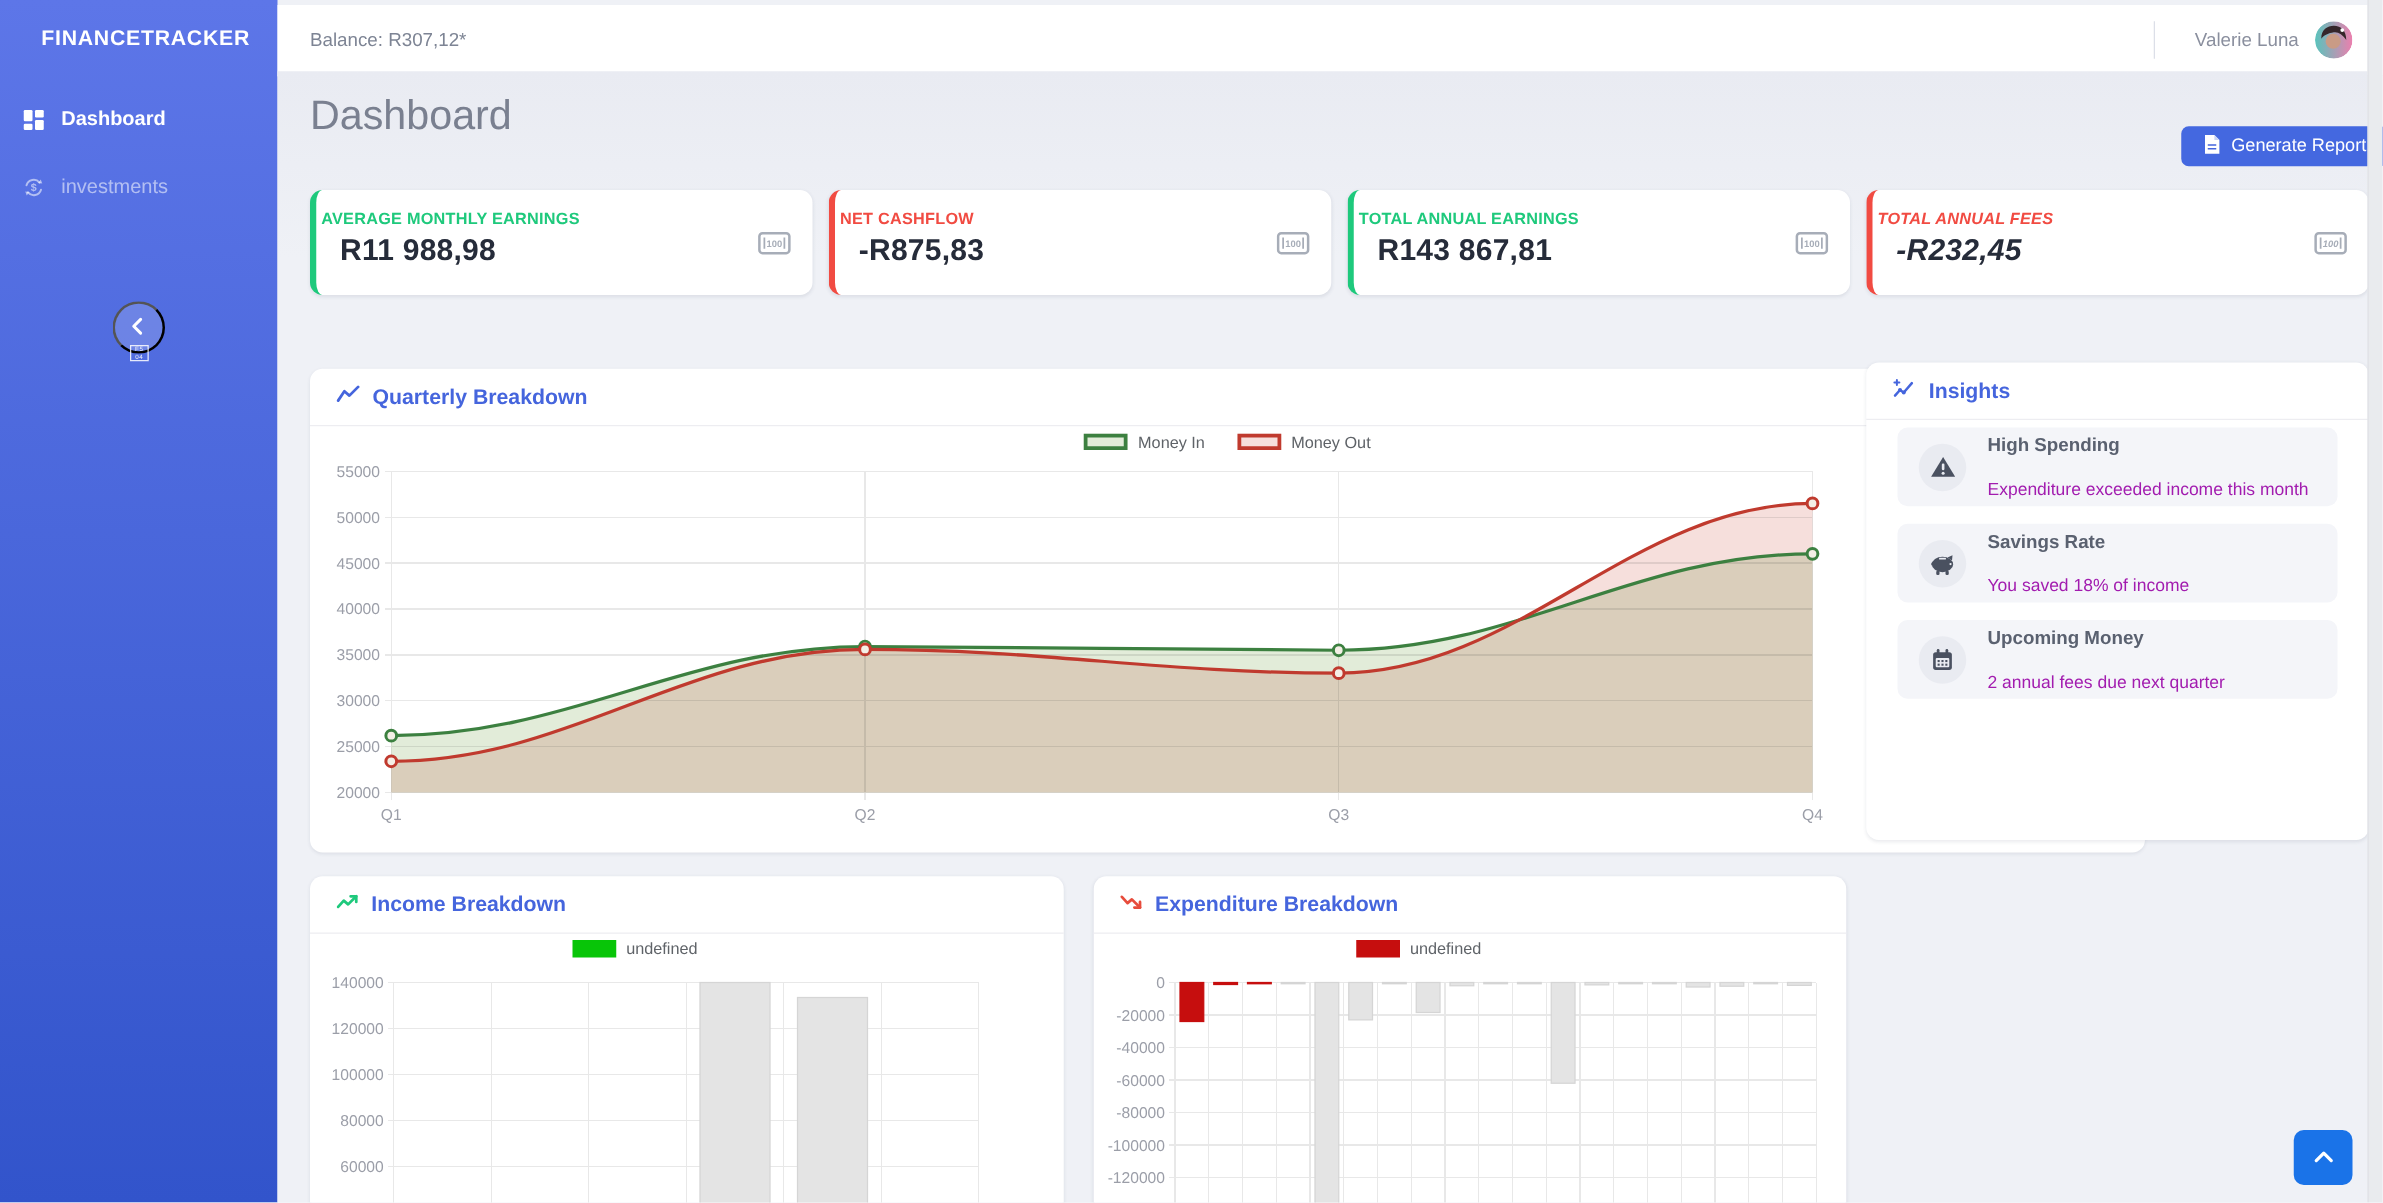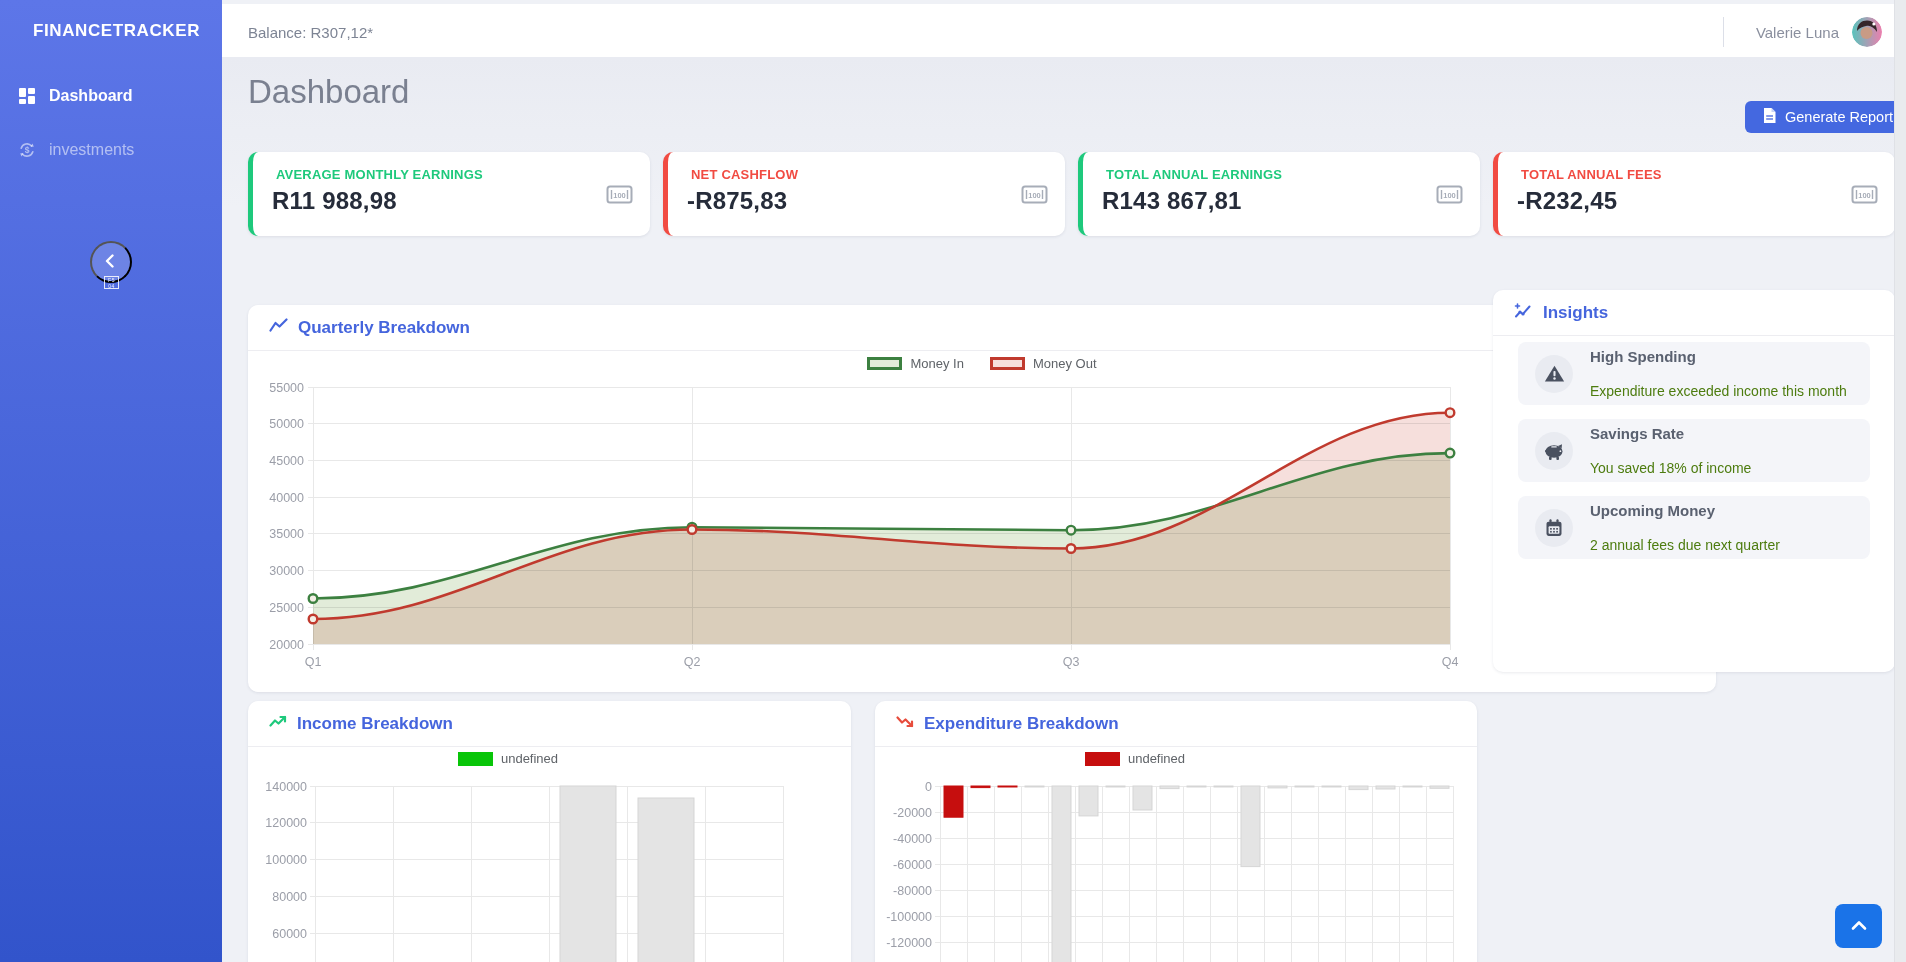--- a/index.html
+++ b/index.html
@@ -34,46 +34,46 @@
     background:linear-gradient(180deg,#e9ebf2 0%,#eff1f6 150px)}
   .page-title{position:absolute;left:26px;top:16px;font-size:33px;font-weight:400;color:#7a8090}
   .generate-btn{position:absolute;left:1523px;top:44px;width:165px;height:32px;background:#4468e0;border:none;
     border-radius:6px;color:#fff;font-size:14.5px;font-family:inherit;display:flex;align-items:center;
     justify-content:center;gap:8px;cursor:pointer}
 
   .card{position:absolute;background:#fff;border-radius:10px;box-shadow:0 1px 3px rgba(50,60,90,.10)}
 
   
   .stat-card{top:95px;width:402px;height:84px;border-left:5px solid #ccc}
-  .stat-label{padding:15px 0 0 23px;font-size:13px;font-weight:bold;letter-spacing:.2px}
+  .stat-label{padding:15px 0 0 4px;font-size:13px;font-weight:bold;letter-spacing:.2px}
   .stat-value{padding:5px 0 0 19px;font-size:24px;font-weight:bold;color:#262c3a;letter-spacing:.2px}
   .stat-icon{position:absolute;right:17px;top:33px}
 
   
   .card-header{height:46px;border-bottom:1px solid #ededf1;display:flex;align-items:center;
     padding-left:21px;gap:10px}
   .card-title{font-size:17px;font-weight:bold;color:#4565dd}
   .lg-item{display:flex;align-items:center;gap:8px;font-size:13px;color:#5f6368;cursor:pointer}
   .lg-box{width:35px;height:13px;display:inline-block}
   .lg-box.solid{height:14px;border:none}
   .legend-row{position:absolute;display:flex;justify-content:center;gap:26px}
   .chart-svg{position:absolute}
   .chart-svg text{font-size:12.5px;fill:#9b9ea8}
 
-  #quarterly-card{left:26px;top:248px;width:1468px;height:387px}
+  #quarterly-card{left:26px;top:238px;width:1468px;height:387px}
   #qlegend{left:0;top:51px;width:100%}
   #qsvg{left:0;top:46px}
 
   #insights-card{left:1271px;top:233px;width:402px;height:382px}
   .insight-item{position:absolute;left:25px;width:352px;height:63px;background:#f4f5f9;border-radius:8px;
     display:flex;align-items:center;padding-left:17px;gap:17px}
   .ins-circle{width:38px;height:38px;border-radius:50%;background:#e9ebf1;display:flex;
     align-items:center;justify-content:center;flex:0 0 38px}
   .ins-title{font-size:15px;font-weight:bold;color:#5a6170}
-  .ins-desc{font-size:14px;color:#4d7c0f;margin-top:18px}
+  .ins-desc{font-size:14px;color:#a21caf;margin-top:18px}
 
   #income-card{left:26px;top:644px;width:603px;height:330px}
   #expenditure-card{left:653px;top:644px;width:602px;height:330px}
   #ilegend,#elegend{left:0;top:50px;width:520px;gap:8px}
   #isvg,#esvg{left:0;top:74px}
 
   
   .scroll-top{position:absolute;left:1835px;top:904px;width:47px;height:44px;background:#1a73e8;
     border:none;border-radius:8px;display:flex;align-items:center;justify-content:center;cursor:pointer}
   .scrollbar{position:absolute;right:0;top:0;width:12px;height:962px;background:#e9ebee;
@@ -195,21 +195,21 @@
     <div class="stat-value">R143 867,81</div>
     <span class="stat-icon">
       <svg width="27" height="19" viewBox="0 0 27 19">
         <rect x="1.5" y="1.5" width="24" height="16" rx="2.5" fill="none" stroke="#a7adb8" stroke-width="2"></rect>
         <line x1="5.5" y1="5" x2="5.5" y2="14" stroke="#a7adb8" stroke-width="1.4"></line>
         <line x1="21.5" y1="5" x2="21.5" y2="14" stroke="#a7adb8" stroke-width="1.4"></line>
         <text x="13.5" y="12.6" text-anchor="middle" font-size="7.5" font-weight="bold" fill="#a7adb8">100</text>
       </svg>
     </span>
   </section>
-  <section class="card stat-card" id="stat3" style="left: 1271px; border-left-color: rgb(241, 75, 66);">
+  <section class="card stat-card" id="stat3" style="left: 1271px; border-left-color: rgb(241, 75, 66); font-style: italic;">
     <div class="stat-label" style="color: rgb(241, 75, 66);">TOTAL ANNUAL FEES</div>
     <div class="stat-value">-R232,45</div>
     <span class="stat-icon">
       <svg width="27" height="19" viewBox="0 0 27 19">
         <rect x="1.5" y="1.5" width="24" height="16" rx="2.5" fill="none" stroke="#a7adb8" stroke-width="2"></rect>
         <line x1="5.5" y1="5" x2="5.5" y2="14" stroke="#a7adb8" stroke-width="1.4"></line>
         <line x1="21.5" y1="5" x2="21.5" y2="14" stroke="#a7adb8" stroke-width="1.4"></line>
         <text x="13.5" y="12.6" text-anchor="middle" font-size="7.5" font-weight="bold" fill="#a7adb8">100</text>
       </svg>
     </span>

